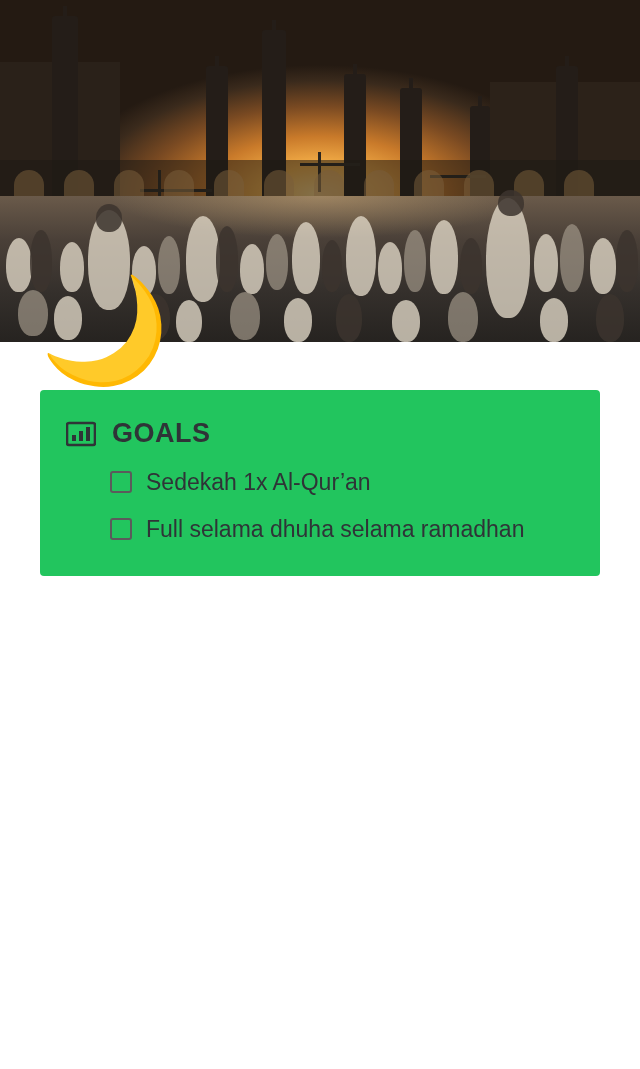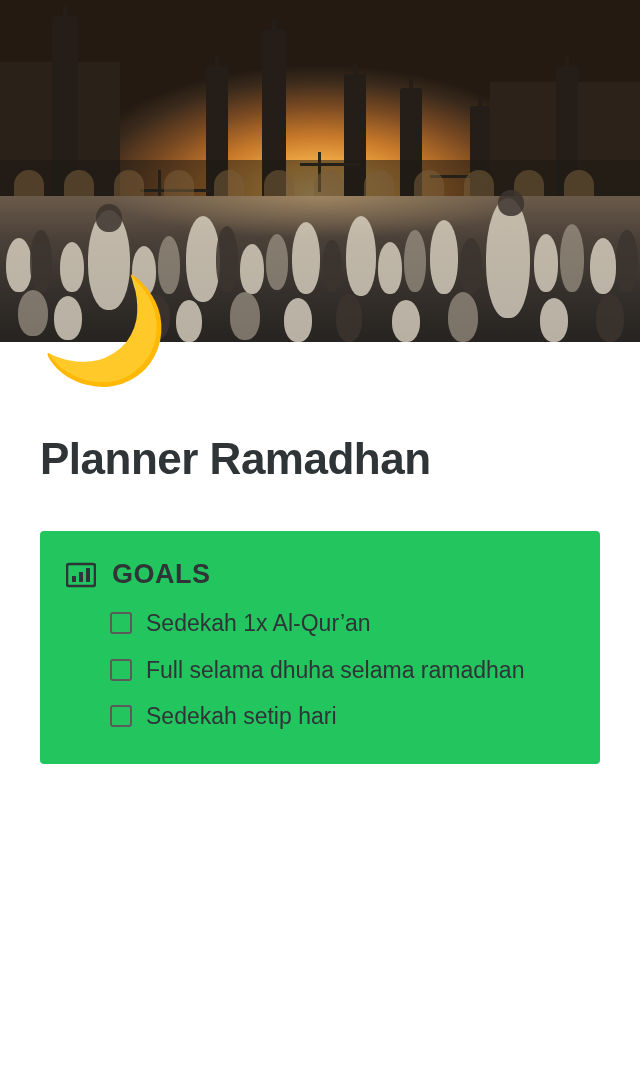--- a/index.html
+++ b/index.html
@@ -275,21 +275,20 @@
       <i class="m" style="left:448px;top:106px;width:30px;height:50px;"></i>
       <i style="left:540px;top:112px;width:28px;height:44px;"></i>
       <i class="d" style="left:596px;top:108px;width:28px;height:48px;"></i>
     </div>
   </div>
 
   <div class="icon-wrap">🌙</div>
 
   <div class="content">
 
-    <h1 class="title">Planner Ramadhan</h1>
 
 
     <section class="goals-card">
       <div class="goals-head">
         <span class="goals-icon">
           <svg width="30" height="30" viewBox="0 0 30 30" aria-hidden="true">
             <rect x="1" y="4" width="28" height="22" rx="2" fill="none" stroke="#2f3437" stroke-width="2.6"></rect>
             <rect x="6" y="16" width="4" height="6" fill="#2f3437"></rect>
             <rect x="13" y="12" width="4" height="10" fill="#2f3437"></rect>
             <rect x="20" y="8" width="4" height="14" fill="#2f3437"></rect>
@@ -300,21 +299,17 @@
 
       <div class="todo-list">
         <div class="todo">
           <span class="checkbox"></span>
           <span class="todo-label">Sedekah 1x Al-Qur’an</span>
         </div>
         <div class="todo">
           <span class="checkbox"></span>
           <span class="todo-label">Full selama dhuha selama ramadhan</span>
         </div>
-        <div class="todo">
-          <span class="checkbox"></span>
-          <span class="todo-label">Sedekah setip hari</span>
-        </div>
       </div>
     </section>
 
   </div>
 </div>
 
 </body></html>

